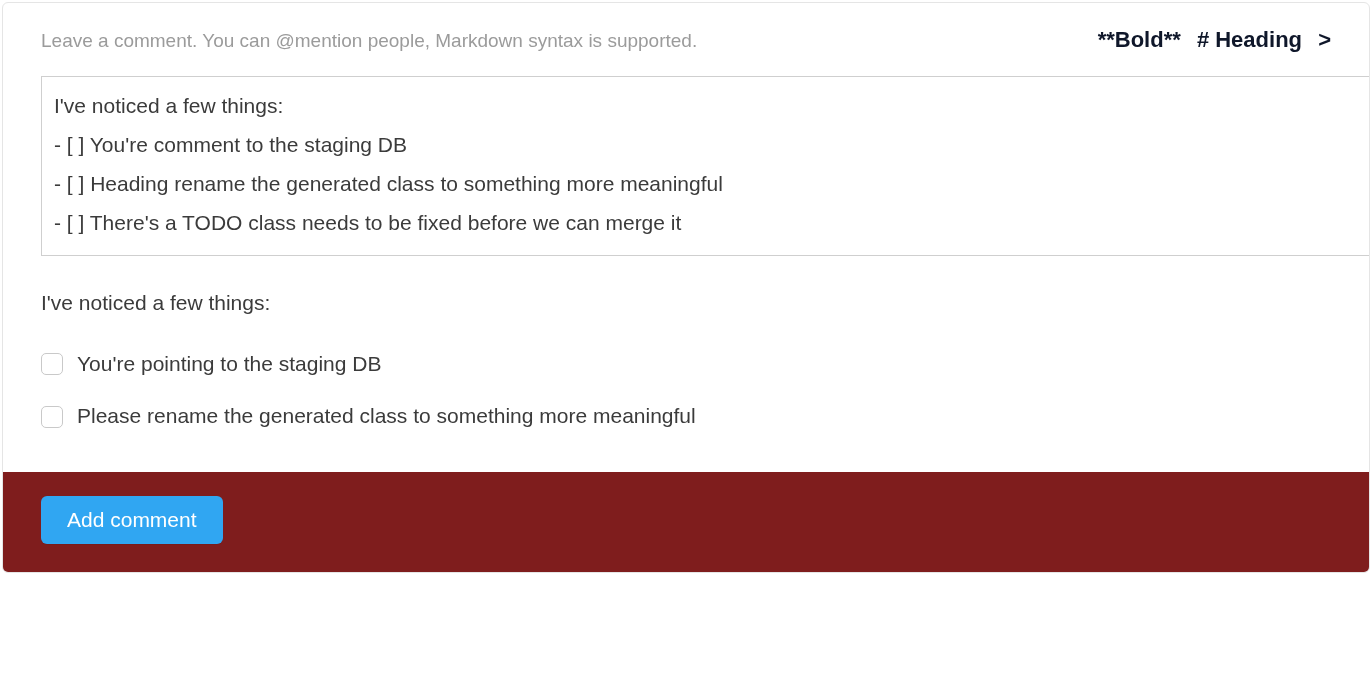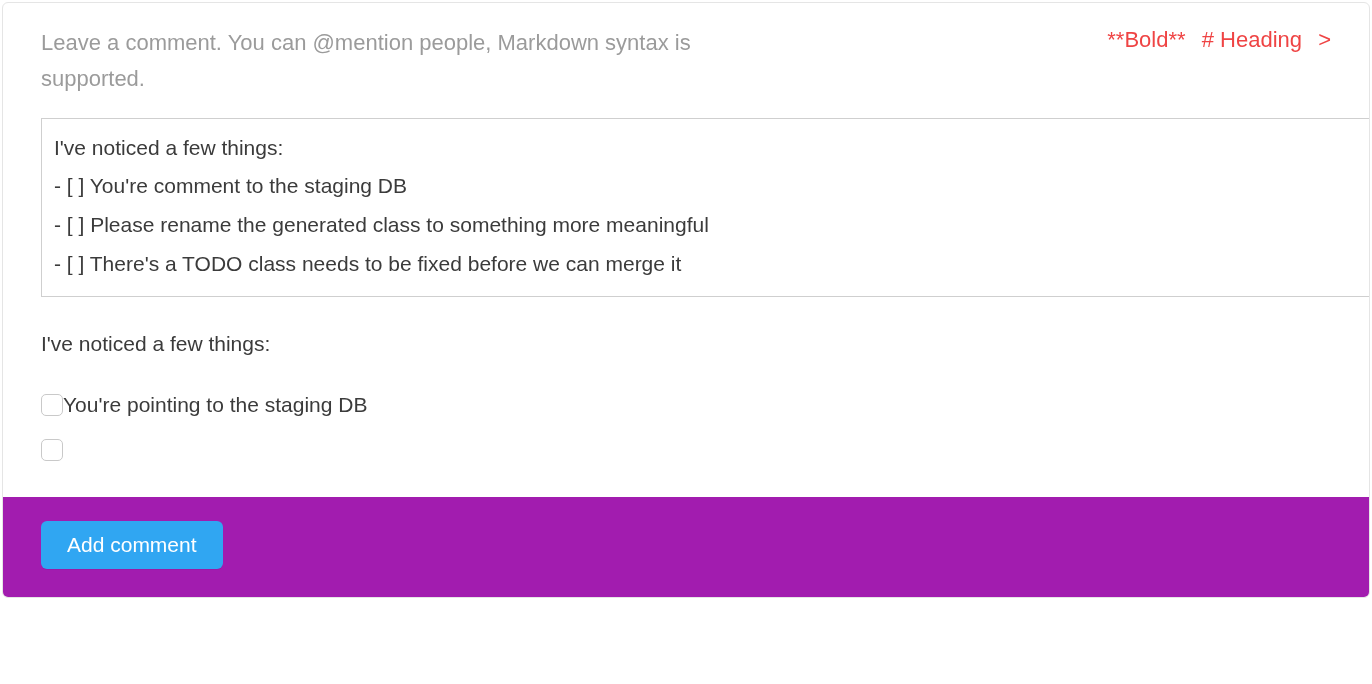--- a/index.html
+++ b/index.html
@@ -17,61 +17,63 @@
       background: #fff;
     }
     .header {
       display: flex;
       justify-content: space-between;
       align-items: flex-start;
       padding: 22px 38px 12px 38px;
     }
     .placeholder-text {
       color: #9b9b9b;
-      font-size: 22px;
+      font-size: 19px;
       line-height: 1.65;
       max-width: 720px;
     }
     .hints {
-      color: #ef4444;
+      color: #0f172a;
       font-size: 22px;
       white-space: nowrap;
       padding-top: 2px;
+      font-weight: bold;
     }
     .hint-item { margin-left: 10px; }
     .editor {
       margin: 8px 0 0 38px;
       border: 1px solid #cfcfcf;
       border-right: none;
       padding: 10px 12px 12px 12px;
       color: #3b3b3b;
       line-height: 1.85;
       font-size: 21px;
     }
     .preview {
       padding: 28px 38px 22px 38px;
       color: #3b3b3b;
       line-height: 1.85;
     }
     .preview-intro { margin-bottom: 22px; }
     .task-row {
       display: flex;
       align-items: center;
+      gap: 14px;
       margin-bottom: 14px;
     }
     .chk {
       width: 22px;
       height: 22px;
       border: 1px solid #c9c9c9;
       border-radius: 5px;
       background: #fff;
       flex: 0 0 22px;
     }
     .footer {
-      background: #a21caf;
+      background: #7f1d1d;
       padding: 24px 38px 28px 38px;
     }
     .btn-primary {
       background: #30a6f2;
       color: #fff;
       border: none;
       font-size: 21px;
       padding: 12px 26px;
       border-radius: 6px;
       cursor: pointer;
@@ -88,33 +90,34 @@
     <div class="hints">
       <span class="hint-item">**Bold**</span>
       <span class="hint-item"># Heading</span>
       <span class="hint-item">&gt;</span>
     </div>
   </div>
 
   <div class="editor">
     <div>I've noticed a few things:</div>
     <div>- [ ] You're comment to the staging DB</div>
-    <div>- [ ] Please rename the generated class to something more meaningful</div>
+    <div>- [ ] Heading rename the generated class to something more meaningful</div>
     <div>- [ ] There's a TODO class needs to be fixed before we can merge it</div>
   </div>
 
   <div class="preview">
     <div class="preview-intro">I've noticed a few things:</div>
 
     <div class="task-row">
       <span class="chk"></span>
       <span>You're pointing to the staging DB</span>
     </div>
     <div class="task-row">
       <span class="chk"></span>
+      <span>Please rename the generated class to something more meaningful</span>
     </div>
   </div>
 
   <div class="footer">
     <button class="btn-primary">Add comment</button>
   </div>
 
 </div>
 
 </body></html>

